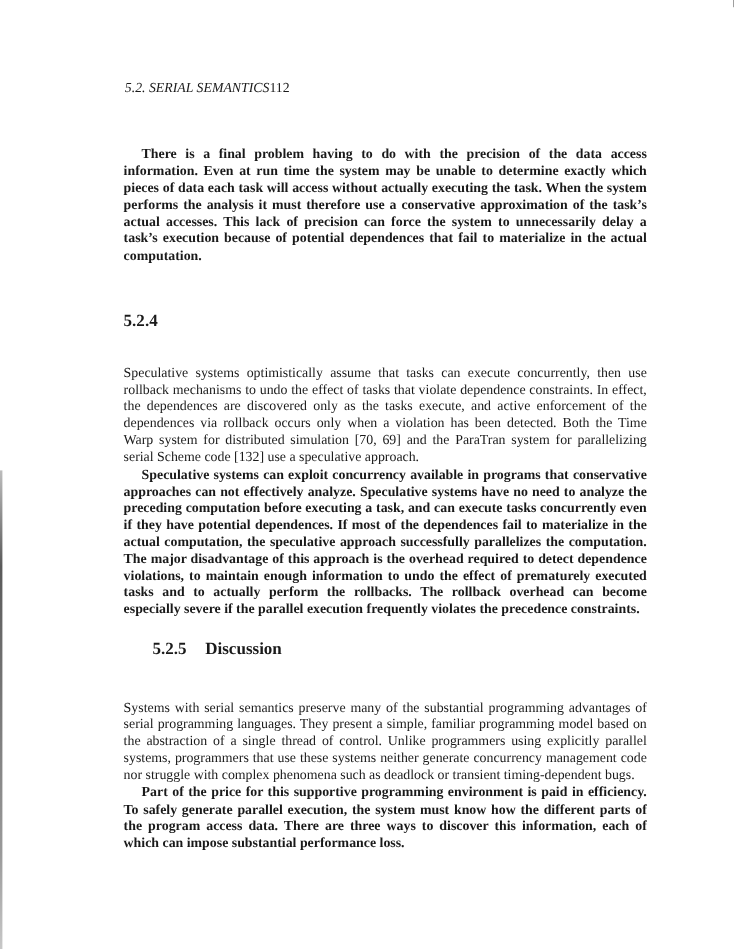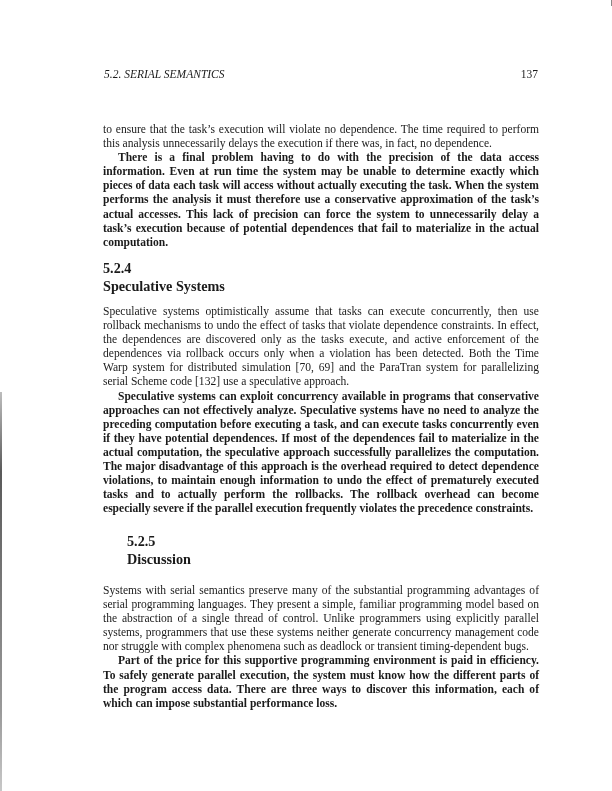--- a/index.html
+++ b/index.html
@@ -31,21 +31,21 @@
       height: 6px;
       background: #888;
     }
     .running-head {
       position: absolute;
       top: 67px;
       left: 104px;
       width: 434px;
       font-size: 11.5px;
       display: flex;
-      justify-content: space-between;
+      justify-content: flex-start;
       line-height: 14px;
     }
     .running-head .title {
       font-style: italic;
     }
     .text-block {
       position: absolute;
       left: 103px;
       width: 436px;
       font-size: 11.55px;
@@ -63,47 +63,44 @@
     .block1 { top: 122px; }
     .block2 { top: 304px; }
     .block3 { top: 583px; }
     .section-heading {
       position: absolute;
       left: 103px;
       font-weight: bold;
       font-size: 14.2px;
       line-height: 18px;
       display: flex;
-      flex-direction: column;
     }
     .section-heading .num {
       width: 44px;
     }
     .h1 { top: 259px; }
     .h2 { top: 532px; margin-left: 24px; }
   </style>
 </head>
 <body>
 
 <div class="scan-edge-left"></div>
 <div class="scan-edge-right"></div>
 
 <div class="running-head">
   <span class="title">5.2.  SERIAL SEMANTICS</span>
-  <span class="page-num">137</span>
+  <span class="page-num">112</span>
 </div>
 
 <div class="text-block block1">
-  <p>to ensure that the task’s execution will violate no dependence. The time required to perform this analysis unnecessarily delays the execution if there was, in fact, no dependence.</p>
   <p class="indent">There is a final problem having to do with the precision of the data access information. Even at run time the system may be unable to determine exactly which pieces of data each task will access without actually executing the task. When the system performs the analysis it must therefore use a conservative approximation of the task’s actual accesses. This lack of precision can force the system to unnecessarily delay a task’s execution because of potential dependences that fail to materialize in the actual computation.</p>
 </div>
 
 <div class="section-heading h1">
   <span class="num">5.2.4</span>
-  <span>Speculative Systems</span>
 </div>
 
 <div class="text-block block2">
   <p>Speculative systems optimistically assume that tasks can execute concurrently, then use rollback mechanisms to undo the effect of tasks that violate dependence constraints. In effect, the dependences are discovered only as the tasks execute, and active enforcement of the dependences via rollback occurs only when a violation has been detected. Both the Time Warp system for distributed simulation [70, 69] and the ParaTran system for parallelizing serial Scheme code [132] use a speculative approach.</p>
   <p class="indent">Speculative systems can exploit concurrency available in programs that conservative approaches can not effectively analyze. Speculative systems have no need to analyze the preceding computation before executing a task, and can execute tasks concurrently even if they have potential dependences. If most of the dependences fail to materialize in the actual computation, the speculative approach successfully parallelizes the computation. The major disadvantage of this approach is the overhead required to detect dependence violations, to maintain enough information to undo the effect of prematurely executed tasks and to actually perform the rollbacks. The rollback overhead can become especially severe if the parallel execution frequently violates the precedence constraints.</p>
 </div>
 
 <div class="section-heading h2">
   <span class="num">5.2.5</span>
   <span>Discussion</span>

